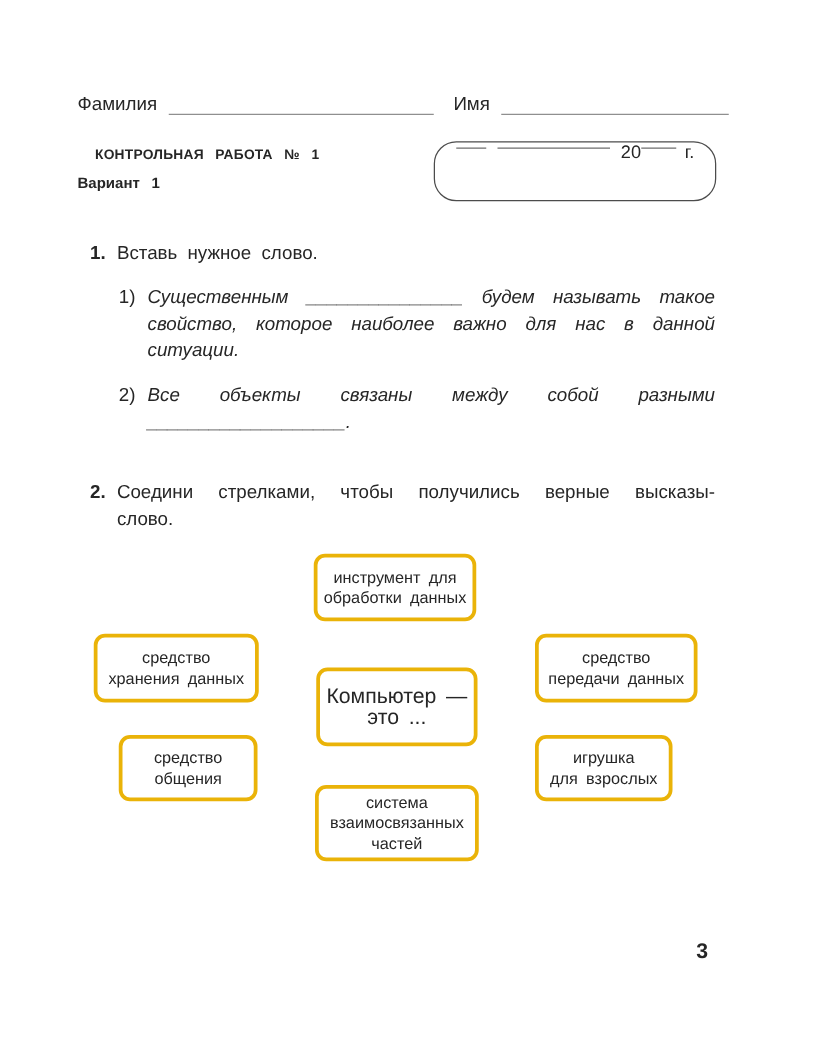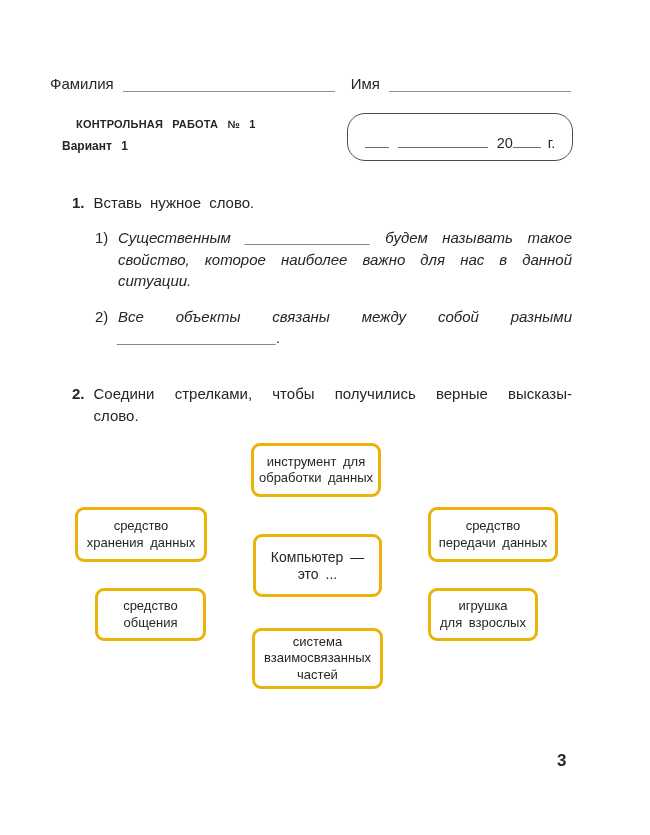--- a/index.html
+++ b/index.html
@@ -10,21 +10,21 @@
     height: 835px;
     background: #ffffff;
     font-family: "Liberation Sans", sans-serif;
     color: #262626;
     overflow: hidden;
   }
 
   
   .name-row {
     position: absolute;
-    left: 50px;
+    left: 62px;
     top: 74px;
     width: 528px;
     display: flex;
     align-items: flex-end;
     font-size: 15px;
     line-height: 20px;
   }
   .rule {
     border-bottom: 1px solid #8f8f8f;
     margin-bottom: 2px;
@@ -57,21 +57,21 @@
   }
   .date-box {
     position: absolute;
     right: 0;
     top: 0;
     width: 226px;
     height: 48px;
     border: 1px solid #4c4c4c;
     border-radius: 18px;
     display: flex;
-    align-items: flex-end;
+    align-items: flex-start;
     justify-content: center;
     padding-bottom: 9px;
     font-size: 14.5px;
   }
   .dblank {
     display: inline-block;
     border-bottom: 1px solid #6e6e6e;
     height: 5px;
     margin-bottom: 3px;
   }
@@ -106,21 +106,21 @@
     justify-content: center;
     text-align: center;
     font-size: 13px;
     line-height: 16.5px;
     word-spacing: 3px;
     white-space: pre-line;
     padding: 2px 4px;
   }
   .bx-tool      { left: 251px; top: 443px; width: 130px; height: 54px; }
   .bx-storage   { left: 75px;  top: 507px; width: 132px; height: 55px; }
-  .bx-computer  { left: 253px; top: 534px; width: 129px; height: 63px; font-size: 14px; }
+  .bx-computer  { left: 253px; top: 534px; width: 129px; height: 63px; font-size: 17px; }
   .bx-transfer  { left: 428px; top: 507px; width: 130px; height: 55px; }
   .bx-comm      { left: 95px;  top: 588px; width: 111px; height: 53px; }
   .bx-toy       { left: 428px; top: 588px; width: 110px; height: 53px; }
   .bx-system    { left: 252px; top: 628px; width: 131px; height: 61px; }
 
   .page-num {
     position: absolute;
     left: 557px;
     top: 751px;
     font-size: 17px;

